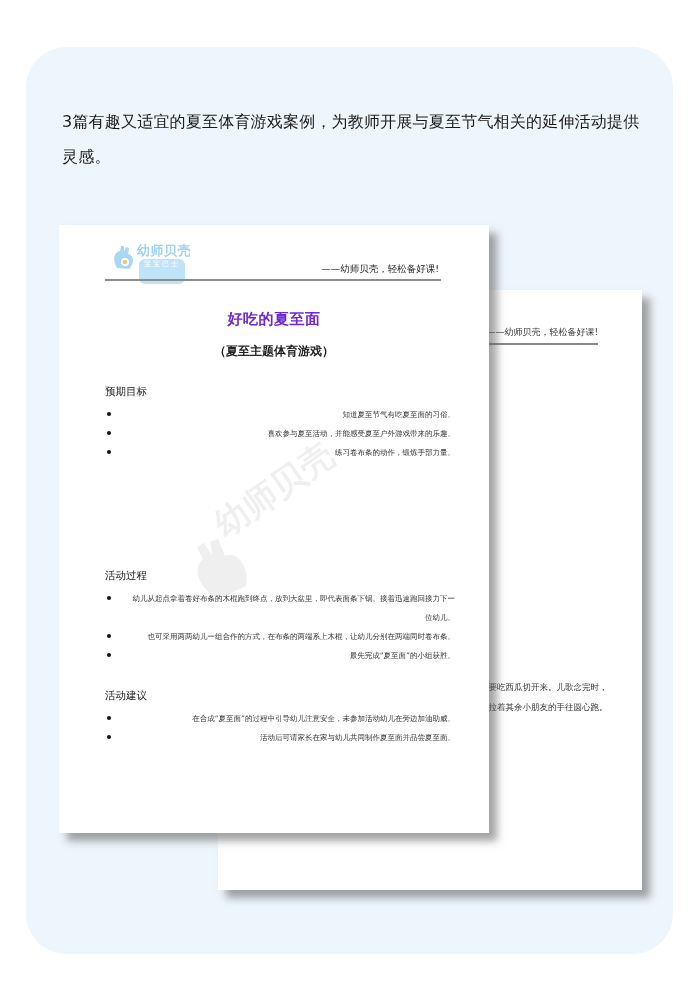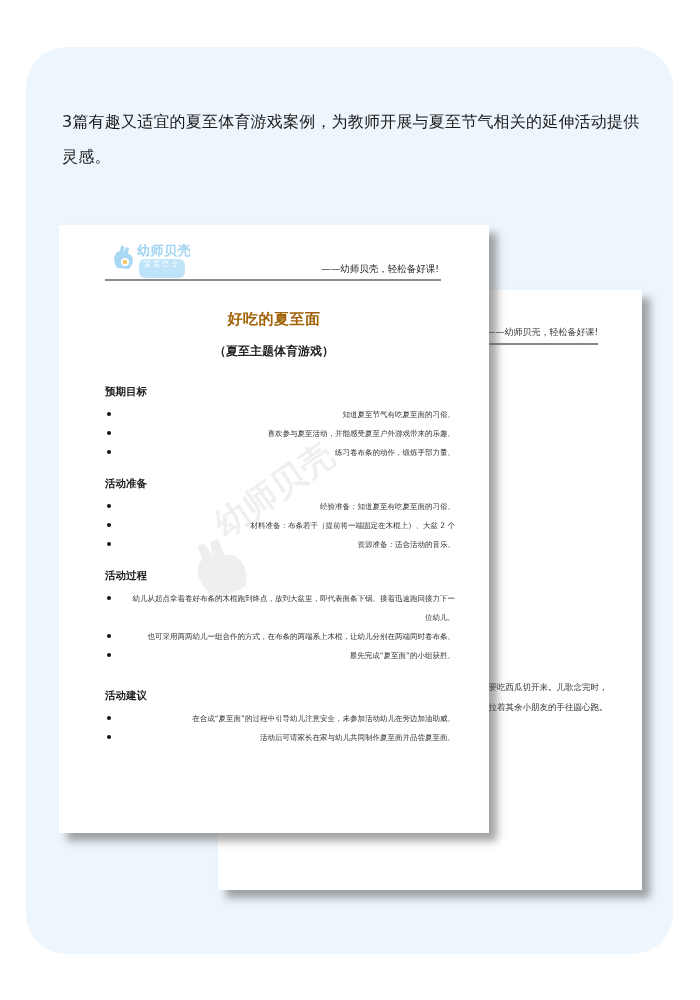--- a/index.html
+++ b/index.html
@@ -100,21 +100,21 @@
     font-weight: bold;
     color: #9fd3f2;
     letter-spacing: 0.5px;
     white-space: nowrap;
   }
   .logo-tag {
     position: absolute;
     left: 26px;
     top: 17px;
     width: 46px;
-    height: 19px;
+    height: 25px;
     border-radius: 6px;
     background: #bfe3f8;
     color: #ffffff;
     font-size: 7px;
     line-height: 11px;
     text-align: center;
     letter-spacing: 2px;
   }
   .front-slogan {
     position: absolute;
@@ -134,42 +134,42 @@
   }
 
   .doc-title {
     position: absolute;
     left: 0;
     width: 100%;
     top: 85px;
     text-align: center;
     font-size: 15px;
     font-weight: bold;
-    color: #a16207;
+    color: #6d28d9;
     letter-spacing: 0.5px;
   }
   .doc-subtitle {
     position: absolute;
     left: 0;
     width: 100%;
     top: 118px;
     text-align: center;
     font-size: 12px;
     font-weight: bold;
     color: #222;
   }
 
   .section {
     position: absolute;
     left: 46px;
     width: 350px;
   }
   .section-heading {
     font-size: 10.5px;
-    font-weight: bold;
+    font-weight: normal;
     color: #1a1a1a;
     margin-bottom: 6px;
     height: 16px;
     line-height: 16px;
   }
   .bullet {
     position: relative;
     padding-left: 22px;
     font-size: 7.5px;
     line-height: 19px;
@@ -245,26 +245,20 @@
   <div class="doc-title">好吃的夏至面</div>
   <div class="doc-subtitle">（夏至主题体育游戏）</div>
 
   <div class="section" style="top:158px;">
     <div class="section-heading">预期目标</div>
     <div class="bullet">知道夏至节气有吃夏至面的习俗。</div>
     <div class="bullet">喜欢参与夏至活动，并能感受夏至户外游戏带来的乐趣。</div>
     <div class="bullet">练习卷布条的动作，锻炼手部力量。</div>
   </div>
 
-  <div class="section" style="top:250px;">
-    <div class="section-heading">活动准备</div>
-    <div class="bullet">经验准备：知道夏至有吃夏至面的习俗。</div>
-    <div class="bullet">材料准备：布条若干（提前将一端固定在木棍上）、大盆 2 个</div>
-    <div class="bullet">资源准备：适合活动的音乐。</div>
-  </div>
 
   <div class="section" style="top:342px;">
     <div class="section-heading">活动过程</div>
     <div class="bullet">幼儿从起点拿着卷好布条的木棍跑到终点，放到大盆里，即代表面条下锅。接着迅速跑回接力下一位幼儿。</div>
     <div class="bullet">也可采用两两幼儿一组合作的方式，在布条的两端系上木棍，让幼儿分别在两端同时卷布条。</div>
     <div class="bullet">最先完成“夏至面”的小组获胜。</div>
   </div>
 
   <div class="section" style="top:462px;">
     <div class="section-heading">活动建议</div>

